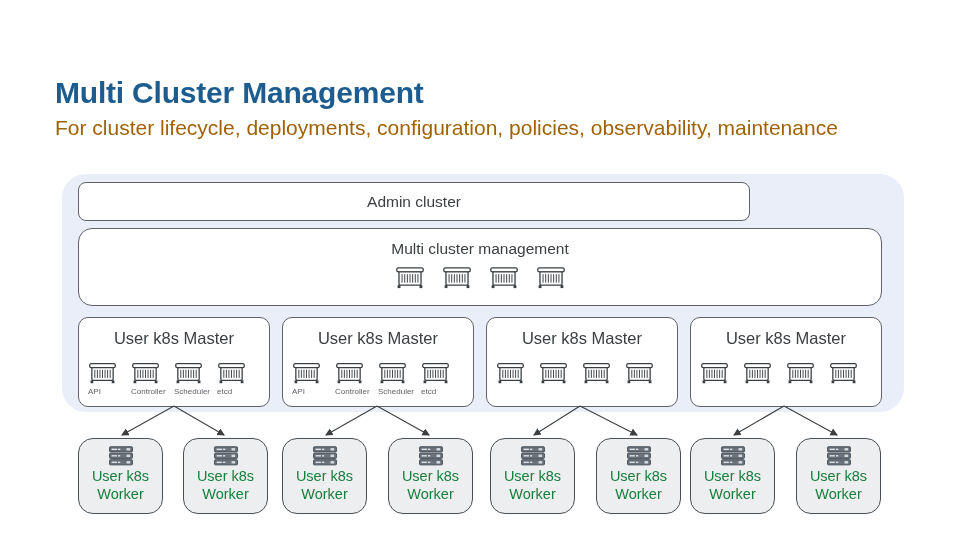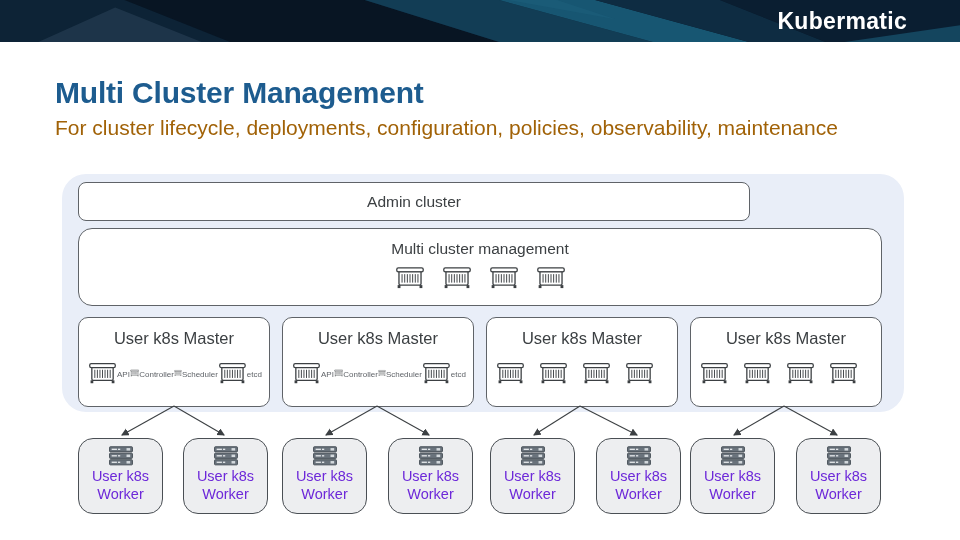--- a/index.html
+++ b/index.html
@@ -43,35 +43,35 @@
   .mcm-label { font-size:15.5px; margin-bottom:7px; }
   .icon-row { display:flex; gap:17px; }
   .cicon { width:30px; height:25px; display:block; }
 
   .masters { position:absolute; left:16px; top:143px; width:804px; height:90px;
     display:flex; justify-content:space-between; }
   .master { position:relative; width:192px; height:90px; border-radius:10px; }
   .master-title { text-align:center; margin-top:11px; font-size:16.5px; }
   .comp-row { position:absolute; left:9px; right:9px; top:43px; display:flex;
     justify-content:space-between; }
-  .comp { width:44px; display:flex; align-items:center; }
+  .comp { width:44px; display:flex; flex-direction:column; align-items:flex-start; }
   .comp .cicon { width:29px; height:24px; }
   .comp-label { font-size:8px; color:#5f6368; margin-top:2px; min-height:9px; }
 
   
   .arrows { position:absolute; left:0; top:404px; width:960px; height:38px; }
 
   
   .workers { position:absolute; left:0; top:438px; width:960px; height:78px; }
   .worker { position:absolute; top:0; width:85px; height:76px; background:#edeef0;
     border:1.5px solid #4a4f54; border-radius:15px; display:flex;
     flex-direction:column; align-items:center; padding-top:7px; }
   .sicon { width:26px; height:20px; display:block; margin-bottom:2px; }
   .worker-label { font-size:14.5px; line-height:1.22; text-align:center;
-    color:#6d28d9; width:72px; }
+    color:#15803d; width:72px; }
 </style>
 </head>
 <body>
 
 <div class="slide">
 
   <svg width="0" height="0" style="position:absolute" aria-hidden="true">
     <defs>
       <g id="container-glyph">
         <rect x="2" y="2" width="30" height="4.6" rx="1.8" fill="#fff" stroke="#3c4043" stroke-width="1.5"></rect>
@@ -96,32 +96,20 @@
         <g transform="translate(0,13.6)">
           <rect x="1" y="0.8" width="24" height="5.4" rx="0.8" fill="#6a737c" stroke="#454d54" stroke-width="1"></rect>
           <rect x="3.2" y="2.8" width="5.5" height="1.4" fill="#e3e6e9"></rect>
           <rect x="9.8" y="2.8" width="2.4" height="1.4" fill="#e3e6e9"></rect>
           <rect x="18.8" y="2.2" width="3.8" height="2.6" fill="#d4d9dd"></rect>
         </g>
       </g>
     </defs>
   </svg>
 
-  <header class="topbar">
-    <div class="facet f1"></div>
-    <div class="facet f2"></div>
-    <div class="facet f3"></div>
-    <div class="facet f4"></div>
-    <div class="facet f5"></div>
-    <div class="facet f6"></div>
-    <div class="facet f7"></div>
-    <div class="facet f8"></div>
-    <div class="facet f9"></div>
-    <div class="brand">Kubermatic</div>
-  </header>
 
   <h1 class="title">Multi Cluster Management</h1>
   <p class="subtitle">For cluster lifecycle, deployments, configuration, policies, observability, maintenance</p>
 
   <div class="panel">
 
     <div class="box admin">
       <span>Admin cluster</span>
     </div>
 

